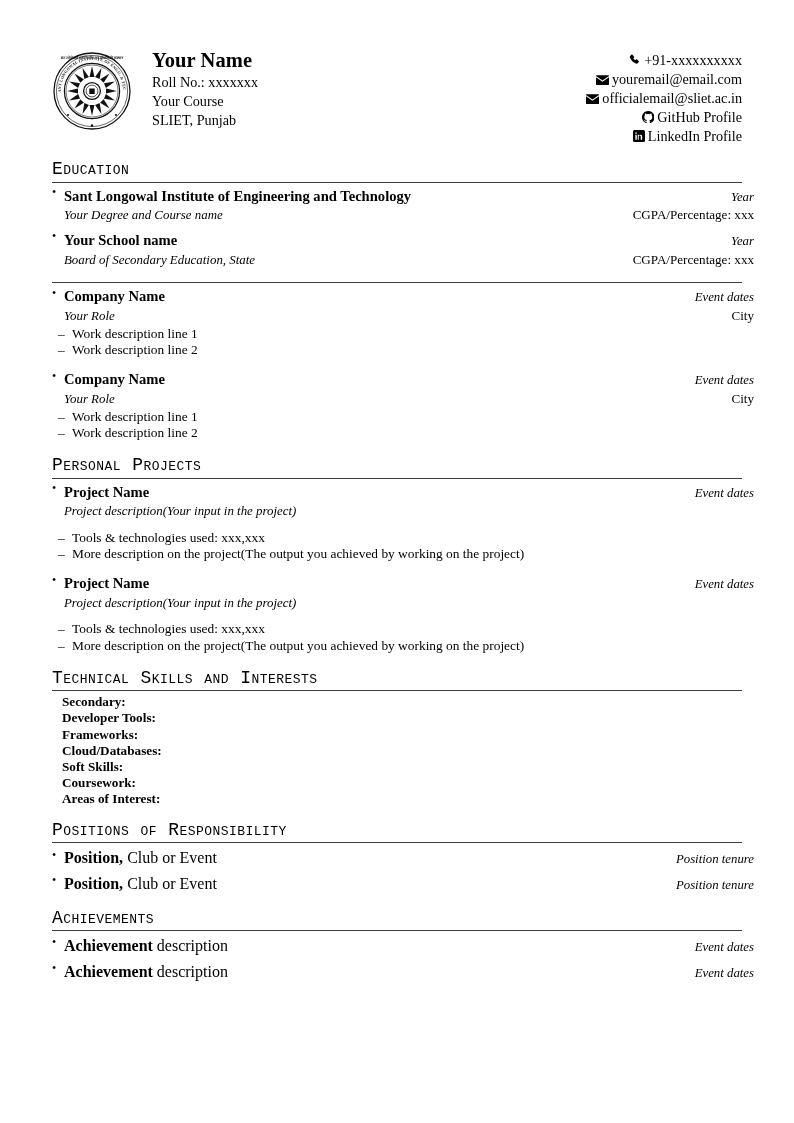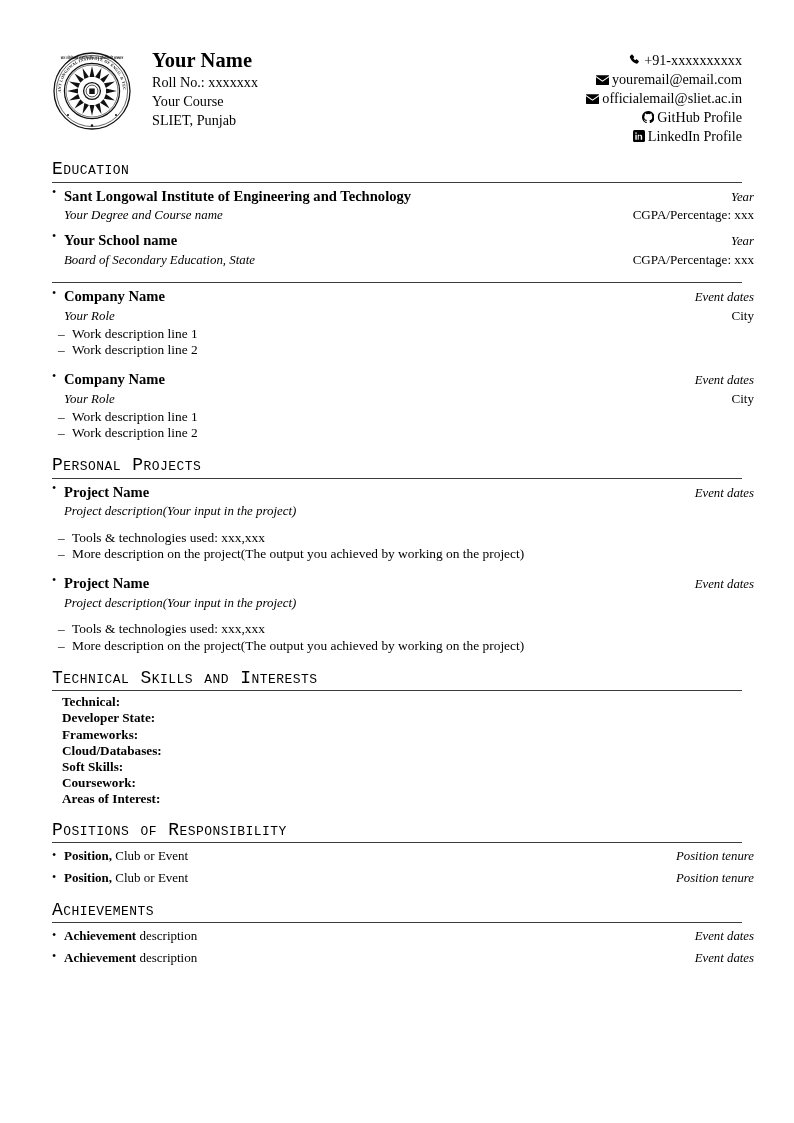--- a/index.html
+++ b/index.html
@@ -156,21 +156,21 @@
   
   .skill-line {
     font-size: 13.2px;
     line-height: 1.22;
     padding-left: 10px;
   }
   .skill-line b { font-weight: bold; }
 
   
   .simple-row { margin-top: 5px; }
-  .simple-text { font-size: 13px; line-height: 1.3; }
+  .simple-text { font-size: 16px; line-height: 1.3; }
   .simple-text b { font-weight: bold; }
   .simple-date { font-size: 12.8px; font-style: italic; }
 </style>
 </head>
 <body>
 
 <div class="page">
 
   <div class="header">
 
@@ -367,24 +367,24 @@
       <div class="dash-row">Tools &amp; technologies used: xxx,xxx</div>
       <div class="dash-row">More description on the project(The output you achieved by working on the project)</div>
     </div>
   </div>
 
   <div class="section">
     <div class="section-title">Technical Skills and Interests</div>
     <div class="rule"></div>
 
     <div class="skill-line">
-      <b>Technical:</b><span></span>
-    </div>
-    <div class="skill-line">
-      <b>Developer State:</b><span></span>
+      <b>Secondary:</b><span></span>
+    </div>
+    <div class="skill-line">
+      <b>Developer Tools:</b><span></span>
     </div>
     <div class="skill-line">
       <b>Frameworks:</b><span></span>
     </div>
     <div class="skill-line">
       <b>Cloud/Databases:</b><span></span>
     </div>
     <div class="skill-line">
       <b>Soft Skills:</b><span></span>
     </div>

